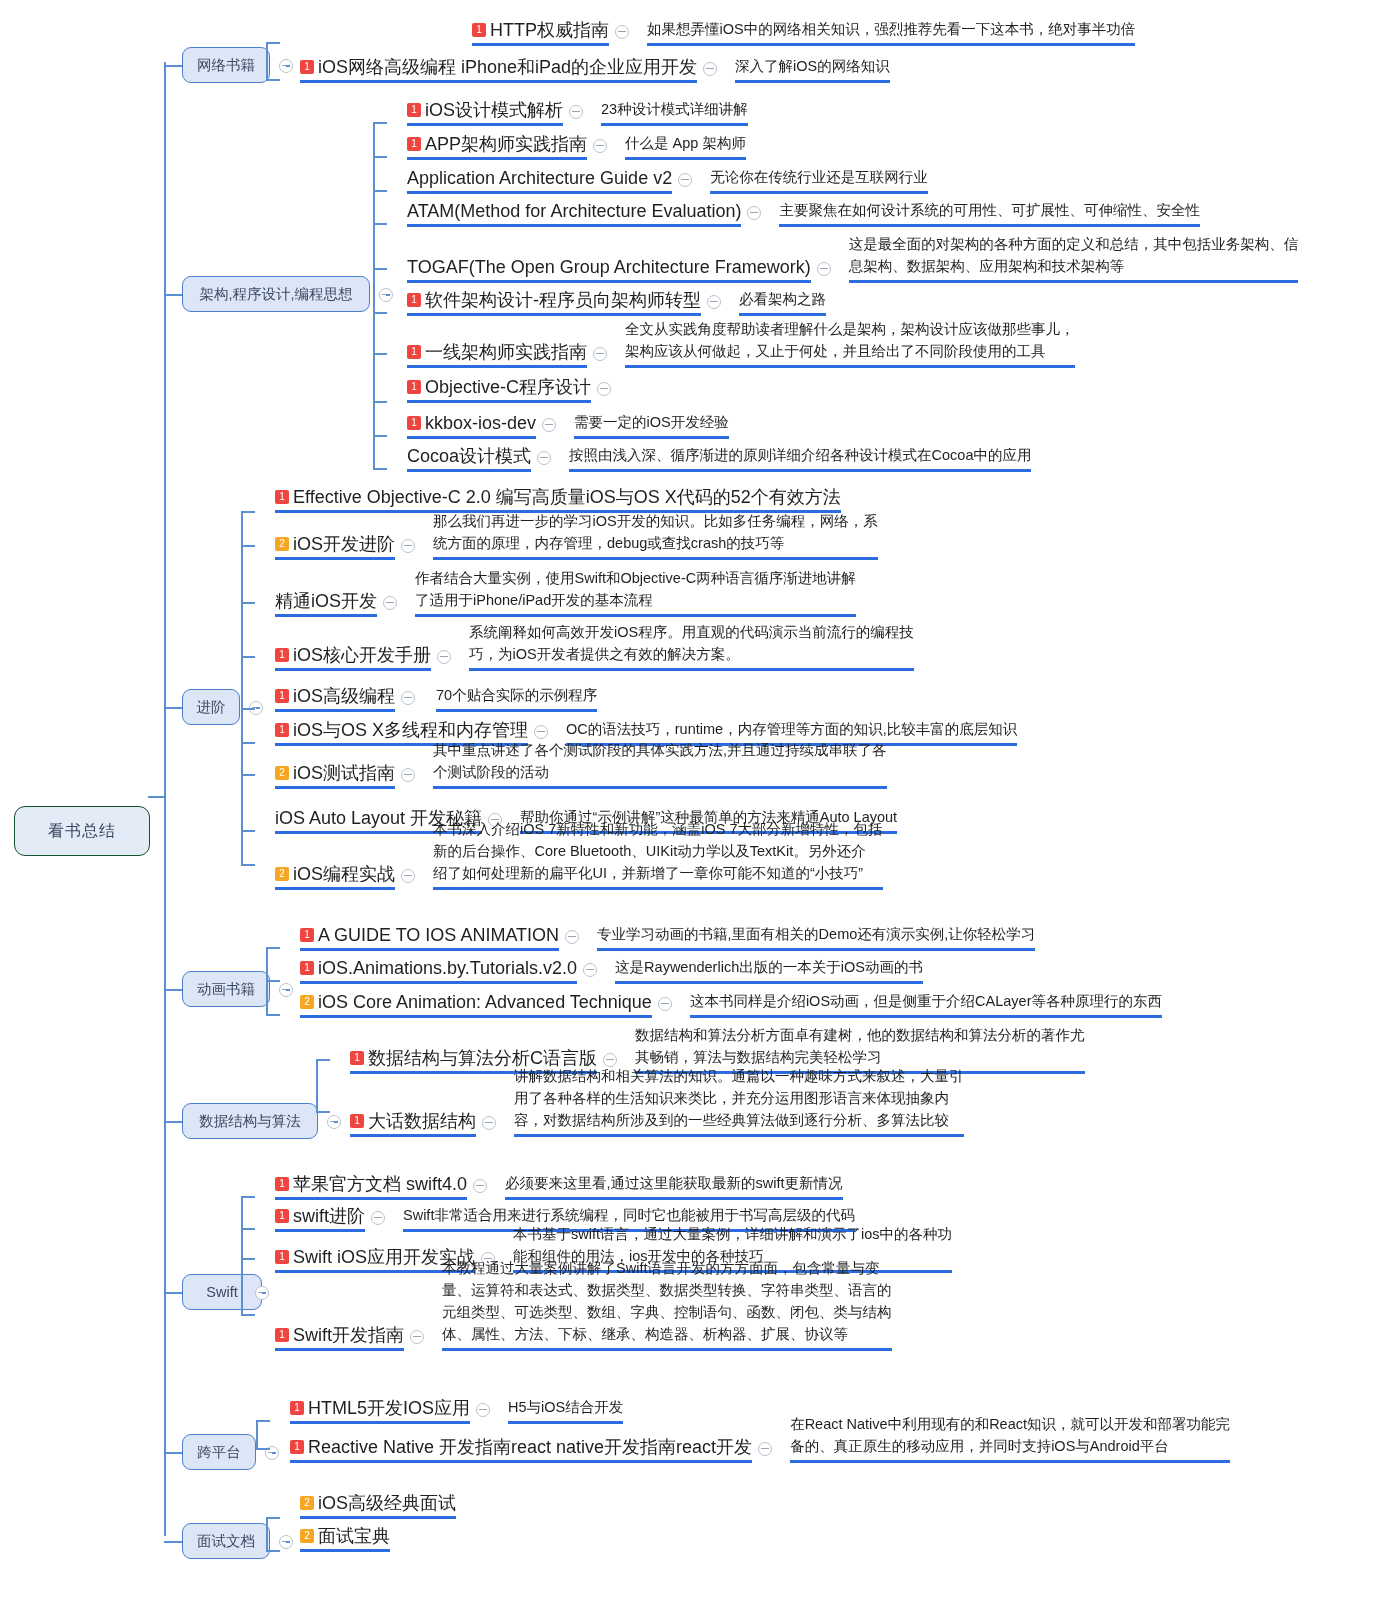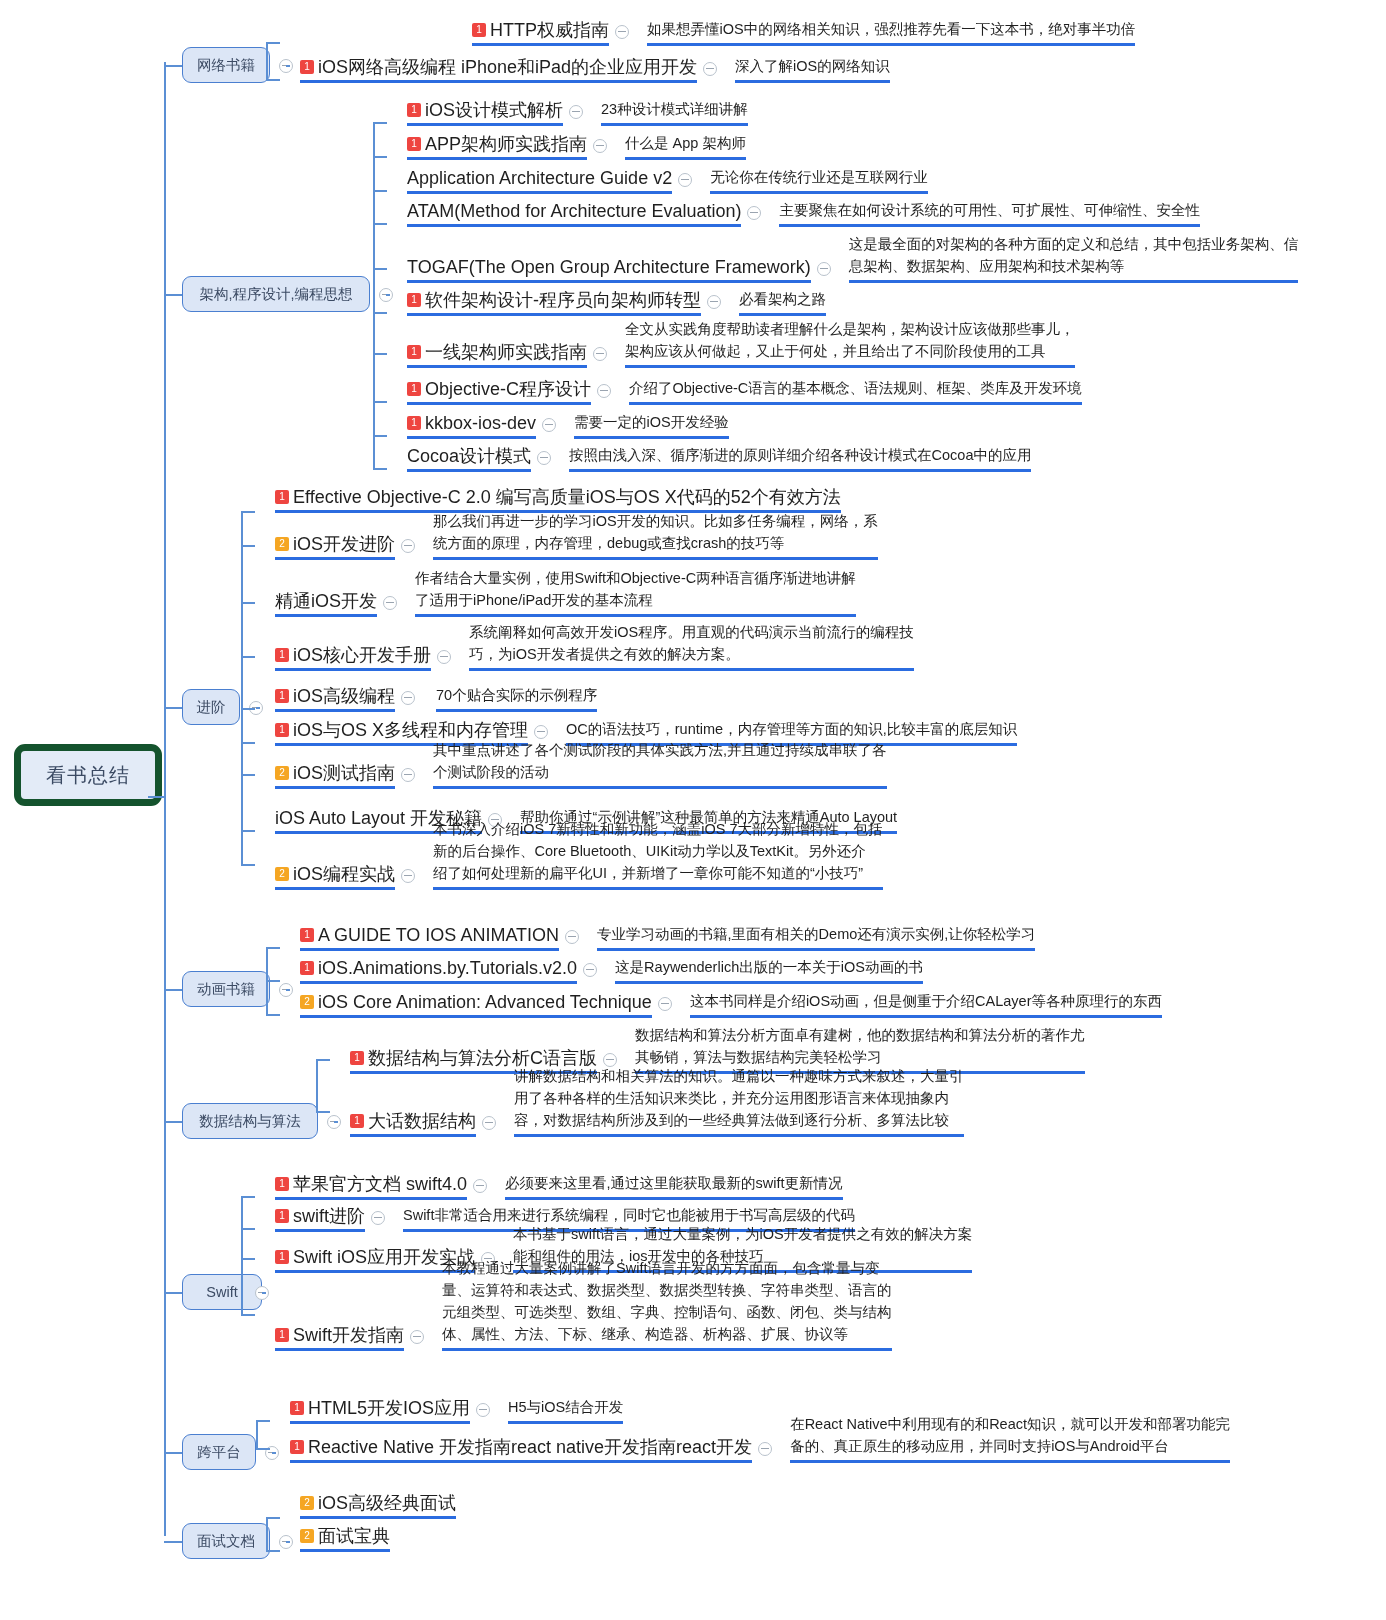--- a/index.html
+++ b/index.html
@@ -10,25 +10,25 @@
     overflow:hidden;
   }
   #canvas{position:relative;width:1386px;height:1620px;background:#fff;}
 
   
   .vline{position:absolute;background:#5B8FD4;width:1.6px;}
   .hline{position:absolute;background:#5B8FD4;height:1.6px;}
 
   
   .root{
-    position:absolute;left:14px;top:744px;width:134px;height:48px;
-    border:7px solid #14532d;border-radius:11px;
+    position:absolute;left:14px;top:806px;width:134px;height:48px;
+    border:1px solid #14532d;border-radius:11px;
     background:#E3EBF7;
     display:flex;align-items:center;justify-content:center;
-    font-size:20px;color:#3b4a63;letter-spacing:1px;
+    font-size:16px;color:#3b4a63;letter-spacing:1px;
   }
 
   
   .branch{
     position:absolute;
     border:1.7px solid #4A7FD0;border-radius:9px;
     background:#DCE6F6;
     display:flex;align-items:center;justify-content:center;
     font-size:14.5px;color:#3b4a63;
     padding:0 10px;box-sizing:border-box;height:36px;
@@ -226,21 +226,20 @@
       <div class="topic" style="left: 407px; top: 377px;">
         <div class="titlewrap">
           <span class="badge b1">1</span>
           <span class="title">Objective-C程序设计</span>
           <span class="ul-title"></span>
         </div>
         <span class="tg-holder">
           <span class="toggle"></span>
         </span>
         <div class="descwrap" style="margin-left: 12px;">
-          <div class="desc">介绍了Objective-C语言的基本概念、语法规则、框架、类库及开发环境</div>
           <span class="ul-desc"></span>
         </div>
       </div>
       <div class="hline" style="left: 373px; top: 435px; width: 14px;"></div>
       <div class="topic" style="left: 407px; top: 411px;">
         <div class="titlewrap">
           <span class="badge b1">1</span>
           <span class="title">kkbox-ios-dev</span>
           <span class="ul-title"></span>
         </div>
@@ -538,21 +537,21 @@
       <div class="topic" style="left: 275px; top: 1223px;">
         <div class="titlewrap">
           <span class="badge b1">1</span>
           <span class="title">Swift iOS应用开发实战</span>
           <span class="ul-title"></span>
         </div>
         <span class="tg-holder">
           <span class="toggle"></span>
         </span>
         <div class="descwrap" style="margin-left: 12px;">
-          <div class="desc">本书基于swift语言，通过大量案例，为iOS开发者提供之有效的解决方案
+          <div class="desc">本书基于swift语言，通过大量案例，详细讲解和演示了ios中的各种功
 能和组件的用法，ios开发中的各种技巧</div>
           <span class="ul-desc"></span>
         </div>
       </div>
       <div class="hline" style="left: 241px; top: 1314px; width: 14px;"></div>
       <div class="topic" style="left: 275px; top: 1257px;">
         <div class="titlewrap">
           <span class="badge b1">1</span>
           <span class="title">Swift开发指南</span>
           <span class="ul-title"></span>

